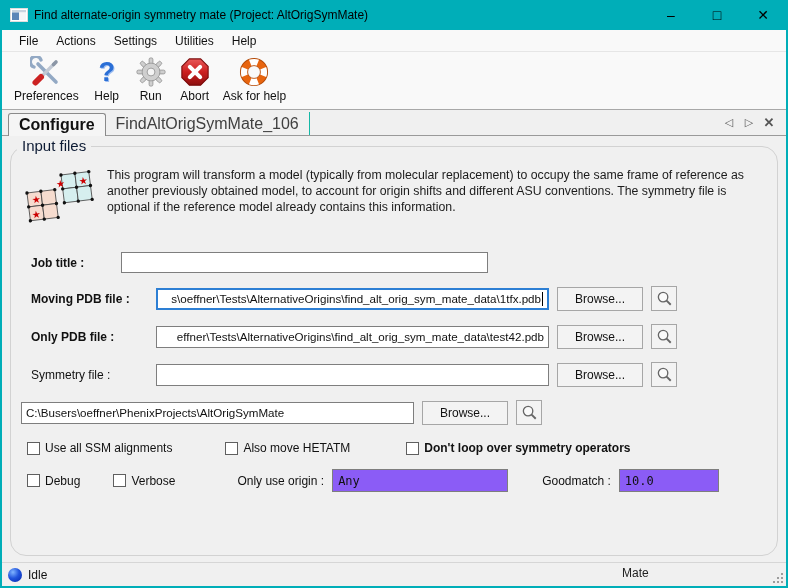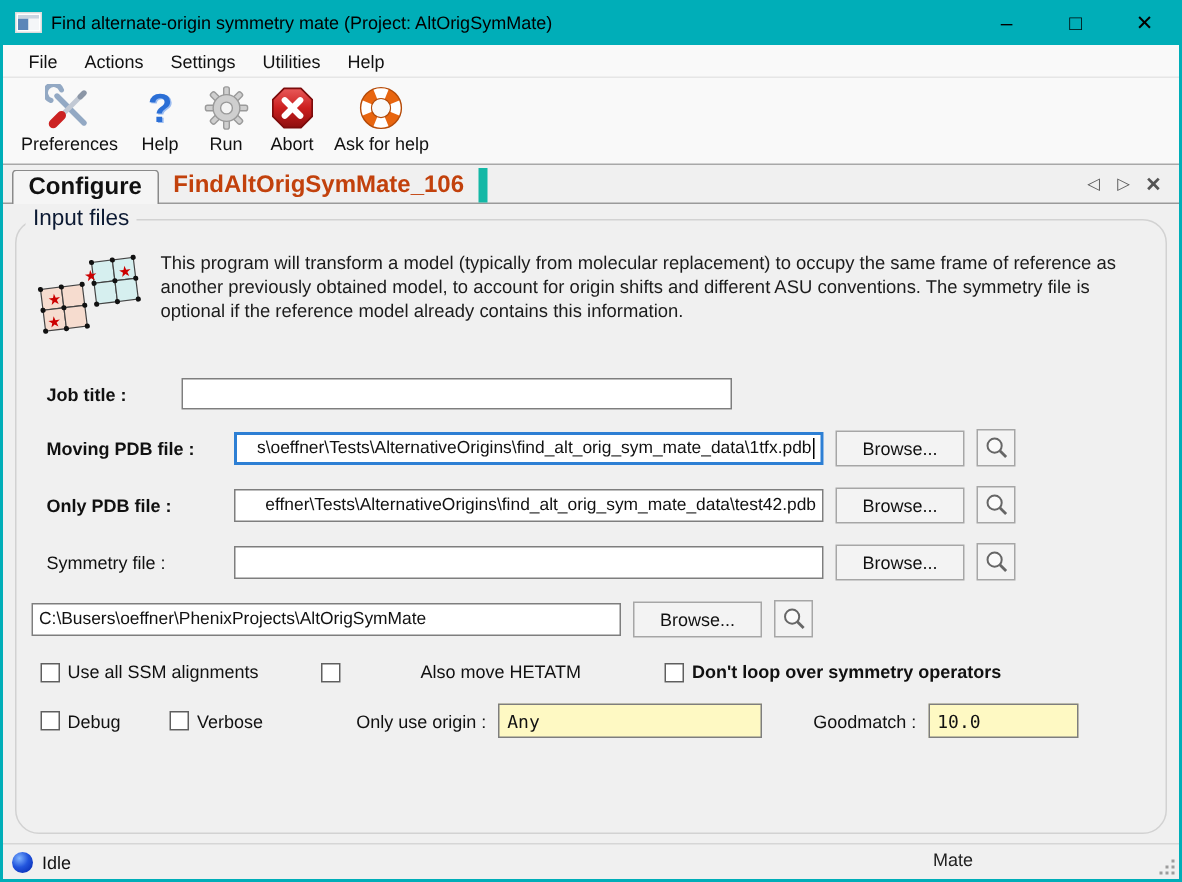--- a/index.html
+++ b/index.html
@@ -34,21 +34,21 @@
   .tool-lbl { font-size:12px; margin-top:1px; white-space:nowrap; }
   .qmark { font-size:27px; font-weight:bold; color:#2b6fd6; line-height:30px;
            text-shadow:1px 1px 0 #9dbdf0; }
 
   
   .tabstrip { height:26px; background:#f0f0f0; display:flex; align-items:flex-end;
               border-bottom:1px solid #9a9a9a; padding-left:6px; flex-shrink:0; }
   .tab { height:23px; display:flex; align-items:center; padding:0 10px; font-size:16px; }
   .tab.active { background:#f5f5f5; border:1px solid #8a8a8a; border-bottom:none; font-weight:bold;
                 border-radius:3px 3px 0 0; position:relative; top:1px; z-index:2; }
-  .tab.inactive { border-right:6px solid #14b8a6; color:#c2410c;font-weight:bold; }
+  .tab.inactive { border-right:1px solid #14b8a6; color:#404040; }
   .tab-nav { margin-left:auto; display:flex; align-items:center; gap:2px; padding-right:8px; height:100%; }
   .tab-nav-btn { width:18px; height:18px; display:flex; align-items:center; justify-content:center;
                  color:#555; font-size:11px; }
   .tab-nav-btn.close { font-weight:bold; font-size:13px; }
 
   
   .panel { flex:1; background:#f0f0f0; position:relative; overflow:hidden; }
   .groupbox { position:absolute; left:8px; right:8px; top:10px; bottom:6px;
               border:1px solid #d2d2d2; border-radius:16px; padding:14px 10px 0 10px; }
   .group-title { position:absolute; top:-10px; left:6px; background:#f0f0f0; padding:0 5px;
@@ -75,21 +75,21 @@
   .browse-btn { margin-left:8px; width:86px; height:24px; background:#f3f3f3; border:1px solid #a6a6a6;
                 display:flex; align-items:center; justify-content:center; font-size:12px; }
   .mag-btn { margin-left:8px; width:26px; height:25px; background:#f3f3f3; border:1px solid #a6a6a6;
              display:flex; align-items:center; justify-content:center; }
 
   .cb-row { display:flex; align-items:center; margin-top:16px; }
   .cb-item { display:flex; align-items:center; }
   .cb-box { width:13px; height:13px; background:#fff; border:1px solid #5f5f5f; margin-right:5px; flex-shrink:0; }
   .cb-lbl { font-size:12px;text-align:center; }
 
-  .mono-box { background:#fef9c3; border:1px solid #7e7e7e; height:23px; display:flex; align-items:center;
+  .mono-box { background:#8b5cf6; border:1px solid #7e7e7e; height:23px; display:flex; align-items:center;
               padding:0 5px; font-family:"DejaVu Sans Mono", monospace; font-size:12px; }
   .tb-origin { width:176px; margin-left:8px; }
   .tb-good { width:100px; margin-left:8px; }
 
   
   .statusbar { height:24px; background:#f0f0f0; border-top:1px solid #d6d6d6; display:flex;
                align-items:center; padding-left:6px; position:relative; flex-shrink:0; }
   .status-sphere { width:14px; height:14px; border-radius:50%;
                    background:radial-gradient(circle at 35% 30%, #7fb4ff 0%, #2255dd 45%, #0022aa 100%);
                    margin-right:6px; flex-shrink:0; }
@@ -318,21 +318,21 @@
             <line x1="11.2" y1="11.2" x2="15.6" y2="15.6" stroke="#666" stroke-width="2"></line>
           </svg>
         </div>
       </div>
 
       <div class="cb-row">
         <div class="cb-item" style="margin-left:6px;">
           <span class="cb-box"></span>
           <span class="cb-lbl">Use all SSM alignments</span>
         </div>
-        <div class="cb-item" style="margin-left:42px;gap:48px;">
+        <div class="cb-item" style="margin-left:53px;">
           <span class="cb-box"></span>
           <span class="cb-lbl">Also move HETATM</span>
         </div>
         <div class="cb-item" style="margin-left:56px;font-weight:bold;">
           <span class="cb-box"></span>
           <span class="cb-lbl">Don't loop over symmetry operators</span>
         </div>
       </div>
 
       <div class="cb-row" style="margin-top:14px;">

